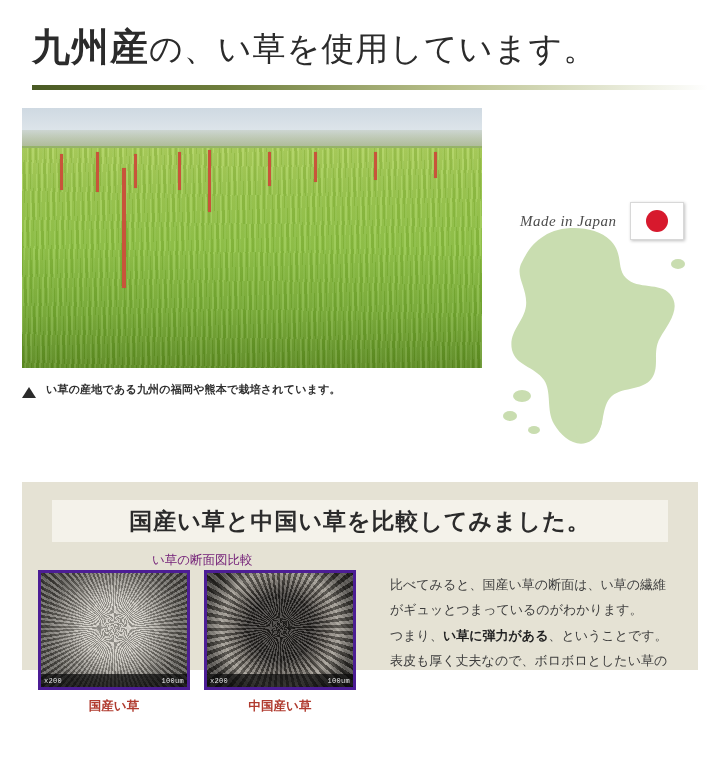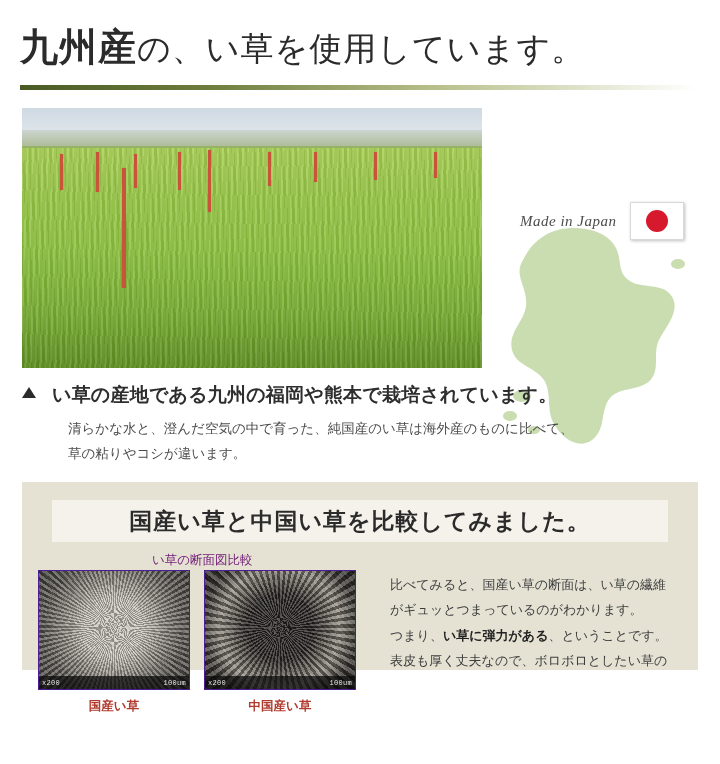--- a/index.html
+++ b/index.html
@@ -9,21 +9,21 @@
     background: #ffffff;
     font-family: "Liberation Sans", sans-serif;
     color: #3a3a3a;
     overflow: hidden;
   }
 
   .page { position: relative; width: 720px; height: 764px; }
 
   
   .header {
-    padding: 22px 0 0 20px;
+    padding: 22px 0 0 32px;
     position: relative;
   }
   .header-title {
     font-family: "Liberation Serif", serif;
     font-size: 33px;
     letter-spacing: 1px;
     color: #2b2b2b;
     white-space: nowrap;
   }
   .header-title .big {
@@ -130,22 +130,22 @@
 
   .caption-block {
     position: absolute;
     left: 22px;
     top: 292px;
     width: 660px;
   }
   .caption-lead {
     display: flex;
     align-items: flex-start;
-    gap: 16px;
-    font-size: 19px;
+    gap: 10px;
+    font-size: 11px;
     font-weight: 700;
     color: #2e2e2e;
     letter-spacing: .2px;
   }
   .tri-marker {
     display: inline-block;
     width: 0; height: 0;
     border-left: 7px solid transparent;
     border-right: 7px solid transparent;
     border-bottom: 11px solid #2b2b2b;
@@ -195,21 +195,21 @@
   .micro-row {
     position: absolute;
     left: 16px;
     top: 88px;
     display: flex;
     gap: 14px;
   }
   .micro-item { width: 152px; }
   .micro-img {
     width: 152px; height: 120px;
-    border: 1px solid #4c1d95;
+    border: 3px solid #4c1d95;
     position: relative;
     overflow: hidden;
     background: #7f1d1d;
   }
   .micro-img .fiber {
     position: absolute; inset: 0;
     background:
       radial-gradient(circle at 50% 48%, #cfcbc2 0 30%, #8f8b83 52%, #5c5953 72%, #3c3a36 100%),
       repeating-conic-gradient(from 0deg at 50% 48%, rgba(255,255,255,.22) 0deg 2deg, rgba(0,0,0,.28) 2deg 4deg);
     background-blend-mode: overlay, normal;
@@ -312,24 +312,20 @@
           <ellipse cx="186" cy="44" rx="7" ry="5"></ellipse>
         </g>
       </svg>
     </div>
 
     <div class="caption-block">
       <div class="caption-lead">
         <span class="tri-marker"></span>
         <span>い草の産地である九州の福岡や熊本で栽培されています。</span>
       </div>
-      <div class="caption-body">
-        <div>清らかな水と、澄んだ空気の中で育った、純国産のい草は海外産のものに比べて、</div>
-        <div>草の粘りやコシが違います。</div>
-      </div>
     </div>
   </div>
 
   <div class="compare-section">
     <div class="compare-title-bar">
       <span class="compare-title">国産い草と中国い草を比較してみました。</span>
     </div>
 
     <div class="cross-label">い草の断面図比較</div>
 

